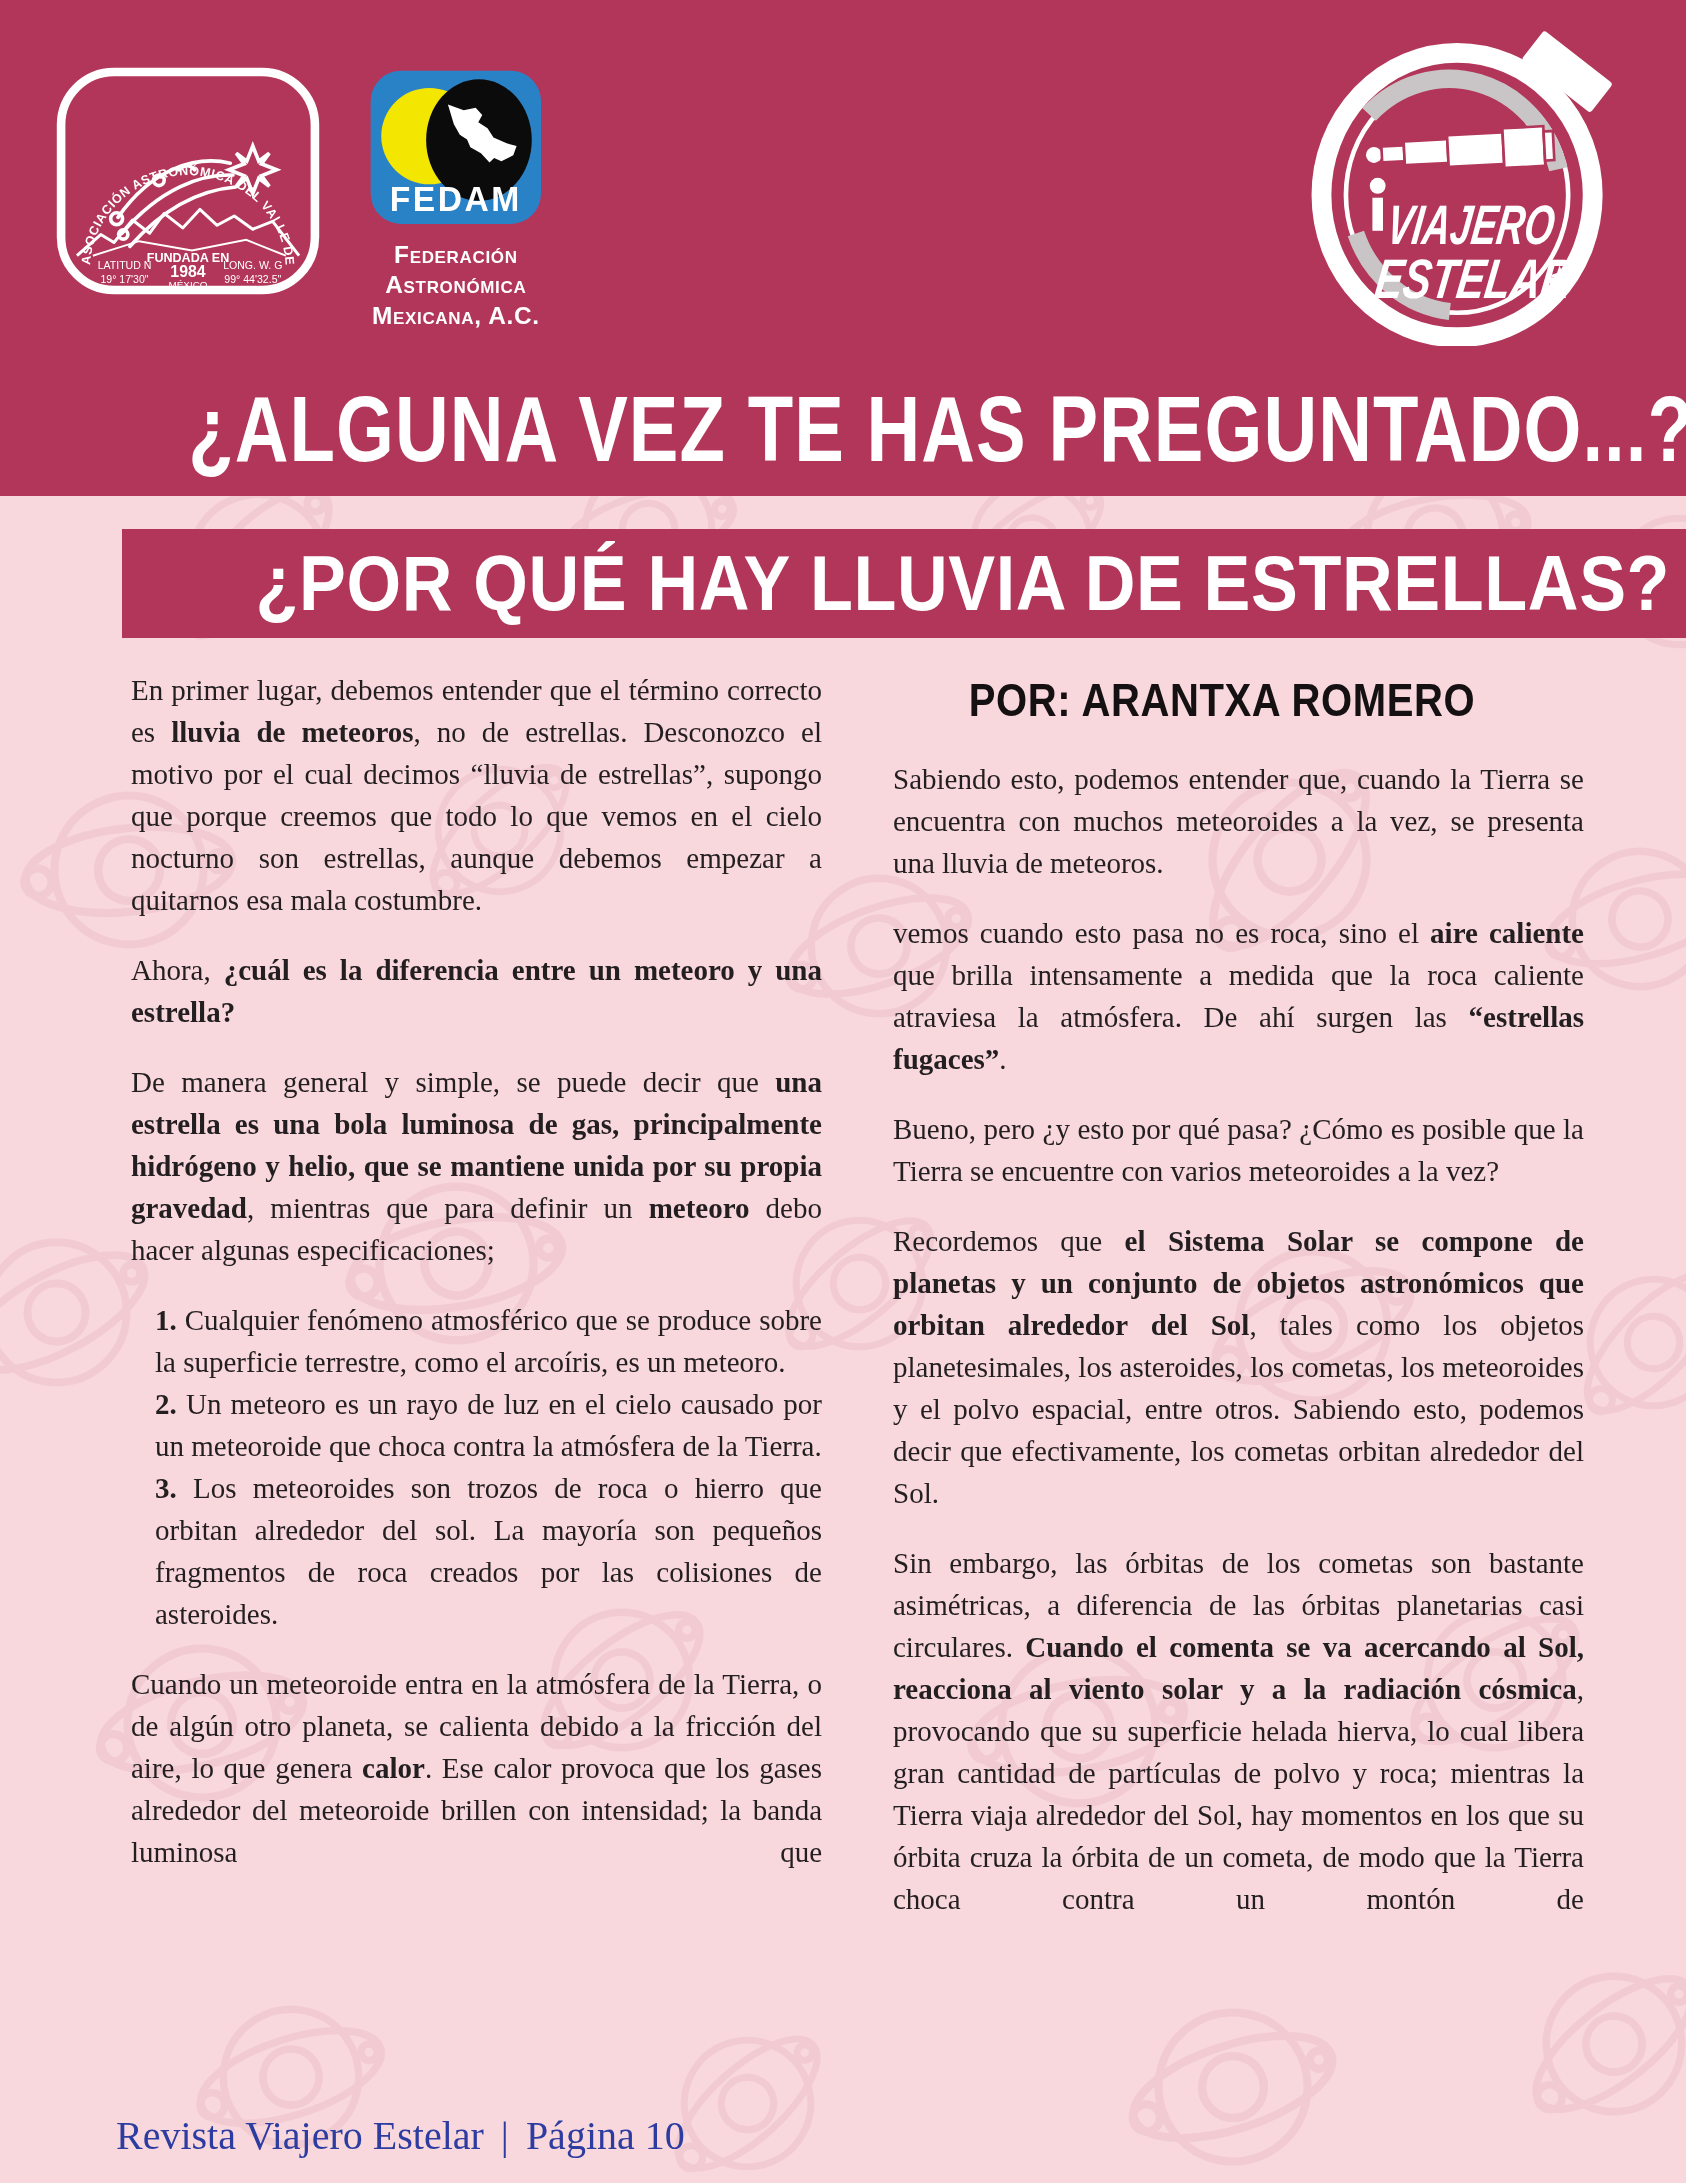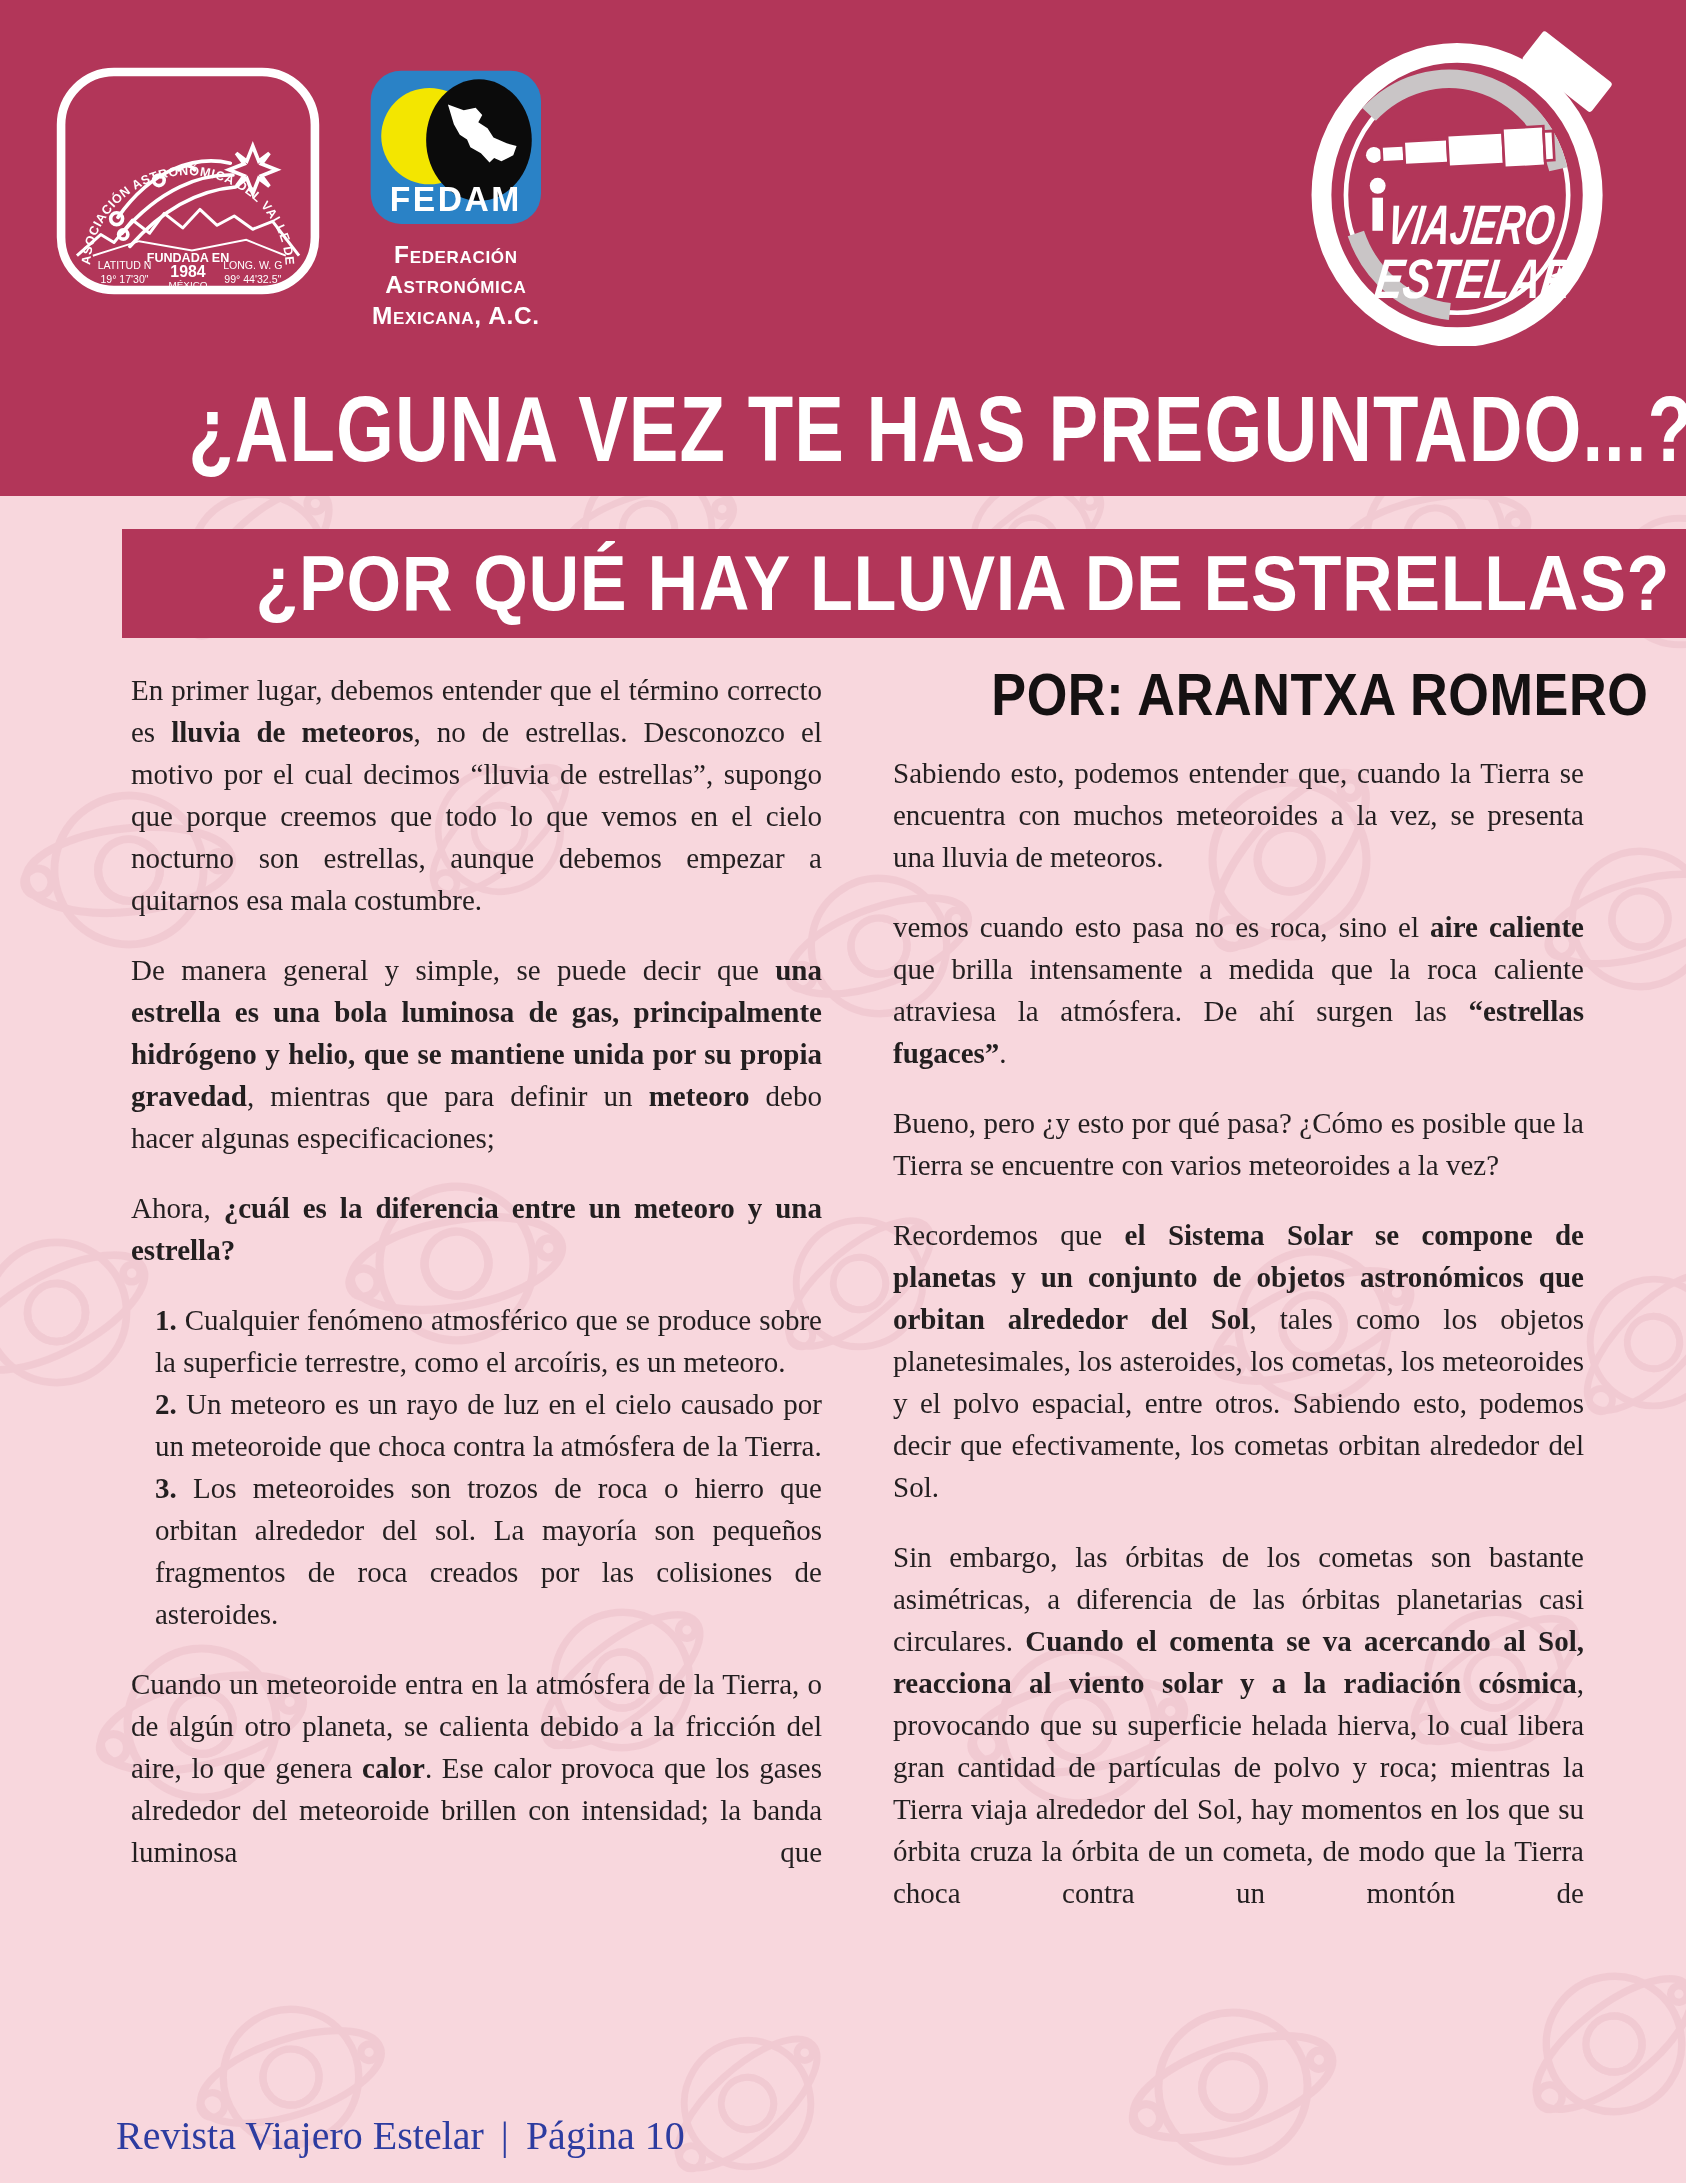--- a/index.html
+++ b/index.html
@@ -35,22 +35,22 @@
   
   .col{position:absolute;top:669px;width:691px;color:var(--ink);font-size:29px;line-height:42px;
        text-align:justify;z-index:2;}
   .col-left{left:131px;}
   .col-right{left:893px;}
   .para{margin:0 0 28px 0;}
   .para.li{margin:0 0 0 24px;}
   .para.li + .para:not(.li){margin-top:28px;}
   .para strong{font-weight:700;}
   .jl{text-align-last:justify;}
-  .byline{text-align:left;margin:1px 0 33px 0;color:#151112;font-family:"Liberation Sans",sans-serif;
-          font-weight:700;font-size:60px;line-height:49px;}
+  .byline{text-align:left;margin:7px 0 33px 0;color:#151112;font-family:"Liberation Sans",sans-serif;
+          font-weight:700;font-size:46px;line-height:49px;}
   .byline .condx{--sx:0.87;transform-origin:right center;letter-spacing:0.7px;}
   
   .footer{position:absolute;left:116px;top:2112px;z-index:2;font-size:40px;color:var(--footer-blue);}
   .footer .sep{padding:0 17px;}
   
   .wm-layer{position:absolute;left:0;top:0;width:1687px;height:2183px;overflow:hidden;z-index:1;}
   .wm{position:absolute;opacity:.5;stroke:var(--watermark);}
   .defs-svg{position:absolute;width:0;height:0;}
 </style>
 </head>
@@ -218,22 +218,22 @@
       <span class="condx">¿ALGUNA VEZ TE HAS PREGUNTADO...?</span>
     </div>
   </div>
 
   <div class="subtitle-banner">
     <span class="condx">¿POR QUÉ HAY LLUVIA DE ESTRELLAS?</span>
   </div>
 
   <div class="col col-left">
       <p class="para"><span>En primer lugar, debemos entender que el término correcto es </span><strong>lluvia de meteoros</strong><span>, no de estrellas. Desconozco el motivo por el cual decimos “lluvia de estrellas”, supongo que porque creemos que todo lo que vemos en el cielo nocturno son estrellas, aunque debemos empezar a quitarnos esa mala costumbre.</span></p>
+      <p class="para"><span>Ahora, </span><strong>¿cuál es la diferencia entre un meteoro y una estrella?</strong></p>
       <p class="para"><span>De manera general y simple, se puede decir que </span><strong>una estrella es una bola luminosa de gas, principalmente hidrógeno y helio, que se mantiene unida por su propia gravedad</strong><span>, mientras que para definir un </span><strong>meteoro</strong><span> debo hacer algunas especificaciones;</span></p>
-      <p class="para"><span>Ahora, </span><strong>¿cuál es la diferencia entre un meteoro y una estrella?</strong></p>
       <p class="para li"><strong>1.</strong><span> Cualquier fenómeno atmosférico que se produce sobre la superficie terrestre, como el arcoíris, es un meteoro.</span></p>
       <p class="para li"><strong>2.</strong><span> Un meteoro es un rayo de luz en el cielo causado por un meteoroide que choca contra la atmósfera de la Tierra.</span></p>
       <p class="para li"><strong>3.</strong><span> Los meteoroides son trozos de roca o hierro que orbitan alrededor del sol. La mayoría son pequeños fragmentos de roca creados por las colisiones de asteroides.</span></p>
       <p class="para jl"><span>Cuando un meteoroide entra en la atmósfera de la Tierra, o de algún otro planeta, se calienta debido a la fricción del aire, lo que genera </span><strong>calor</strong><span>. Ese calor provoca que los gases alrededor del meteoroide brillen con intensidad; la banda luminosa que</span></p>
     </div>
 
   <div class="col col-right">
     <div class="byline">
       <span class="condx">POR: ARANTXA ROMERO</span>
     </div>

